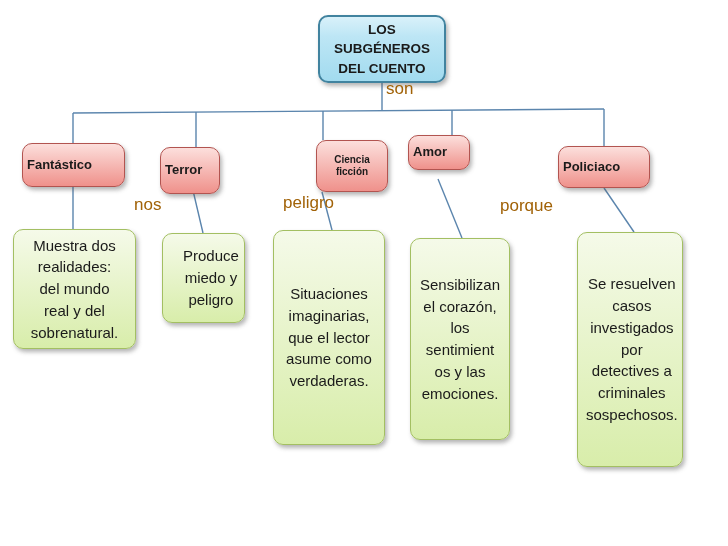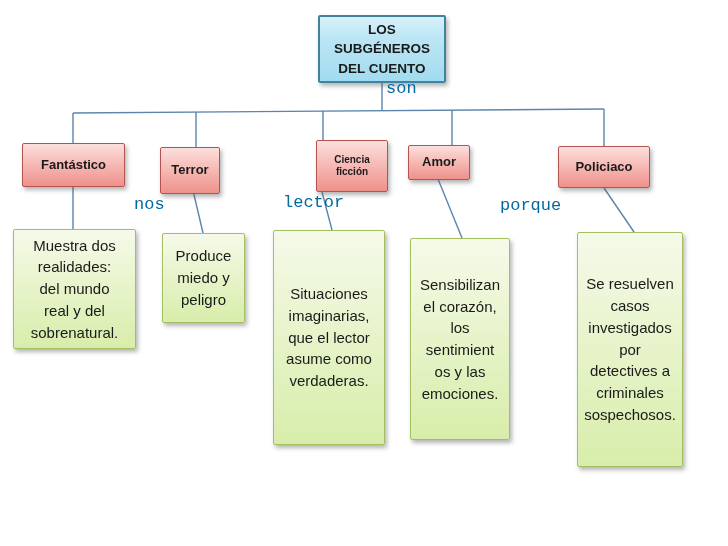--- a/index.html
+++ b/index.html
@@ -10,42 +10,42 @@
     --connector:#5b85ad; --text:#1a1a1a;
   }
   html,body{margin:0;padding:0;background:#fff;}
   #canvas{
     position:relative;width:728px;height:546px;background:#ffffff;overflow:hidden;
     font-family:"Liberation Sans","DejaVu Sans",sans-serif;color:var(--text);
   }
   .lines{position:absolute;left:0;top:0;width:728px;height:546px;}
   .lines line{stroke:var(--connector);stroke-width:1.4;}
   .node{
-    position:absolute;display:flex;align-items:center;justify-content:center;
-    text-align:center;border-radius:2px;box-sizing:border-box;
+    position:absolute;display:flex;align-items:center;justify-content:flex-start;
+    text-align:center;border-radius:10px;box-sizing:border-box;
     box-shadow:2px 3px 4px rgba(90,90,90,0.45);
   }
   .root{
     background:linear-gradient(180deg,var(--root-fill-top) 0%,var(--root-fill-mid) 30%,var(--root-fill-bottom) 100%);
     border:2px solid var(--root-border);
     font-weight:bold;font-size:13.5px;line-height:1.45;padding:0 6px;
   }
   .genre{
     background:linear-gradient(180deg,var(--genre-fill-top) 0%,var(--genre-fill-bottom) 100%);
     border:1.5px solid var(--genre-border);
     font-weight:bold;font-size:13px;line-height:1.25;padding:0 4px;
   }
   .genre.small{font-size:10px;margin-left:28px;}
   .desc{
     background:linear-gradient(180deg,var(--desc-fill-top) 0%,var(--desc-fill-bottom) 100%);
     border:1.5px solid var(--desc-border);
     font-size:15px;line-height:1.45;
   }
   .linkword{
-    position:absolute;font-size:17px;color:#0369a1;white-space:nowrap;font-family:Liberation Mono, monospace;
+    position:absolute;font-size:17px;color:#a16207;white-space:nowrap;
   }
 </style>
 </head>
 <body>
 
 <div id="canvas">
 
   <svg class="lines" viewBox="0 0 728 546" xmlns="http://www.w3.org/2000/svg">
     <line x1="382" y1="82" x2="382" y2="111"></line>
     <line x1="73" y1="113" x2="604" y2="109"></line>
@@ -68,29 +68,29 @@
 
   <div class="node genre" style="left:22px;top:143px;width:103px;height:44px">
     <span>Fantástico</span>
   </div>
   <div class="node genre" style="left:160px;top:147px;width:60px;height:47px">
     <span>Terror</span>
   </div>
   <div class="node genre small" style="left:288px;top:140px;width:72px;height:52px">
     <span>Ciencia ficción</span>
   </div>
-  <div class="node genre" style="left:408px;top:145px;width:62px;height:35px">
+  <div class="node genre" style="left:408px;top:135px;width:62px;height:35px">
     <span>Amor</span>
   </div>
   <div class="node genre" style="left:558px;top:146px;width:92px;height:42px">
     <span>Policiaco</span>
   </div>
 
   <div class="linkword" style="left:134px;top:195px">nos</div>
-  <div class="linkword" style="left:283px;top:193px">lector</div>
+  <div class="linkword" style="left:283px;top:193px">peligro</div>
   <div class="linkword" style="left:500px;top:196px">porque</div>
 
   <div class="node desc" style="left:13px;top:229px;width:123px;height:120px;padding:0 16px">
     <span>Muestra dos realidades: del mundo real y del sobrenatural.</span>
   </div>
   <div class="node desc" style="left:162px;top:233px;width:83px;height:90px;padding:0 20px">
     <span>Produce miedo y peligro</span>
   </div>
   <div class="node desc" style="left:273px;top:230px;width:112px;height:215px;padding:0 8px">
     <span>Situaciones imaginarias, que el lector asume como verdaderas.</span>

